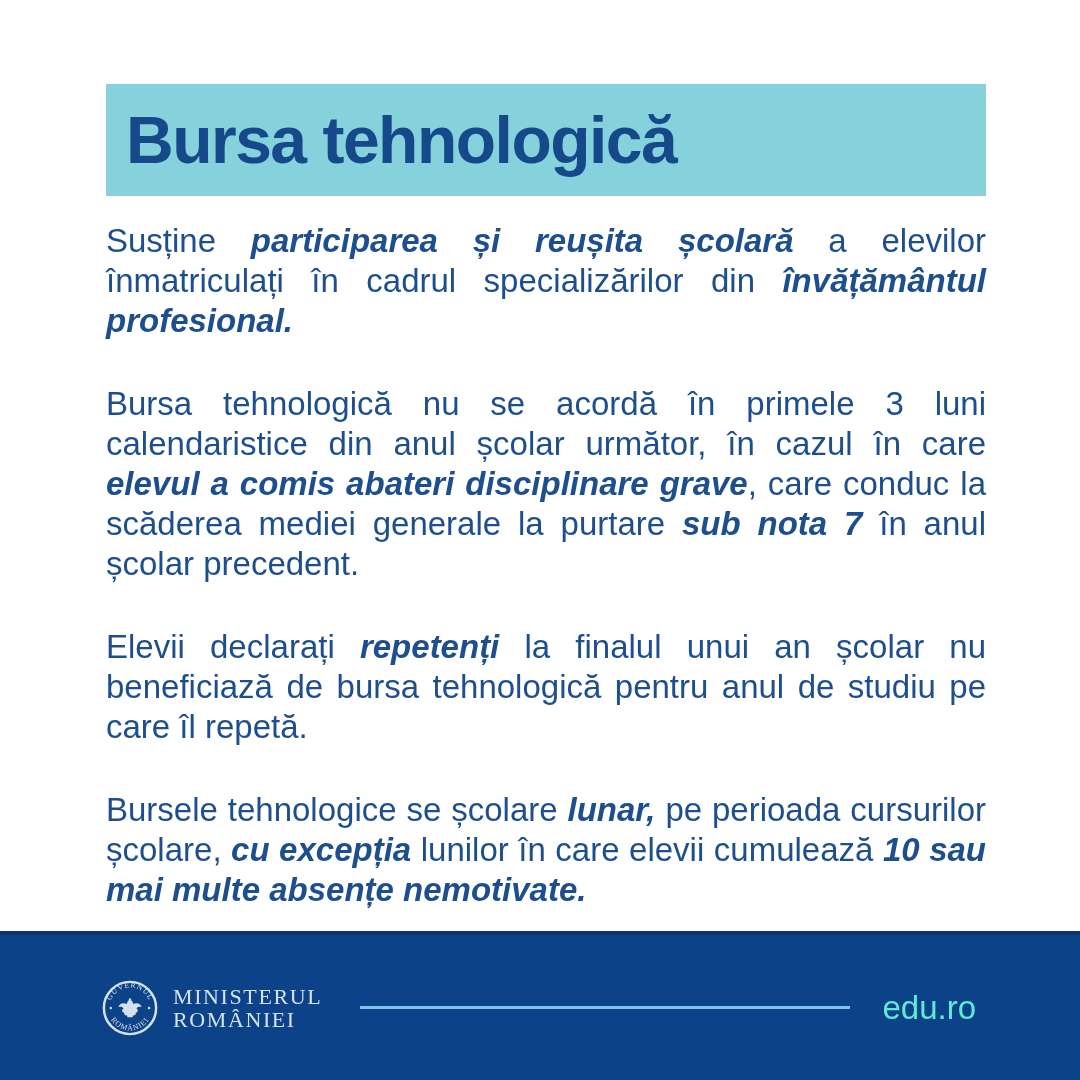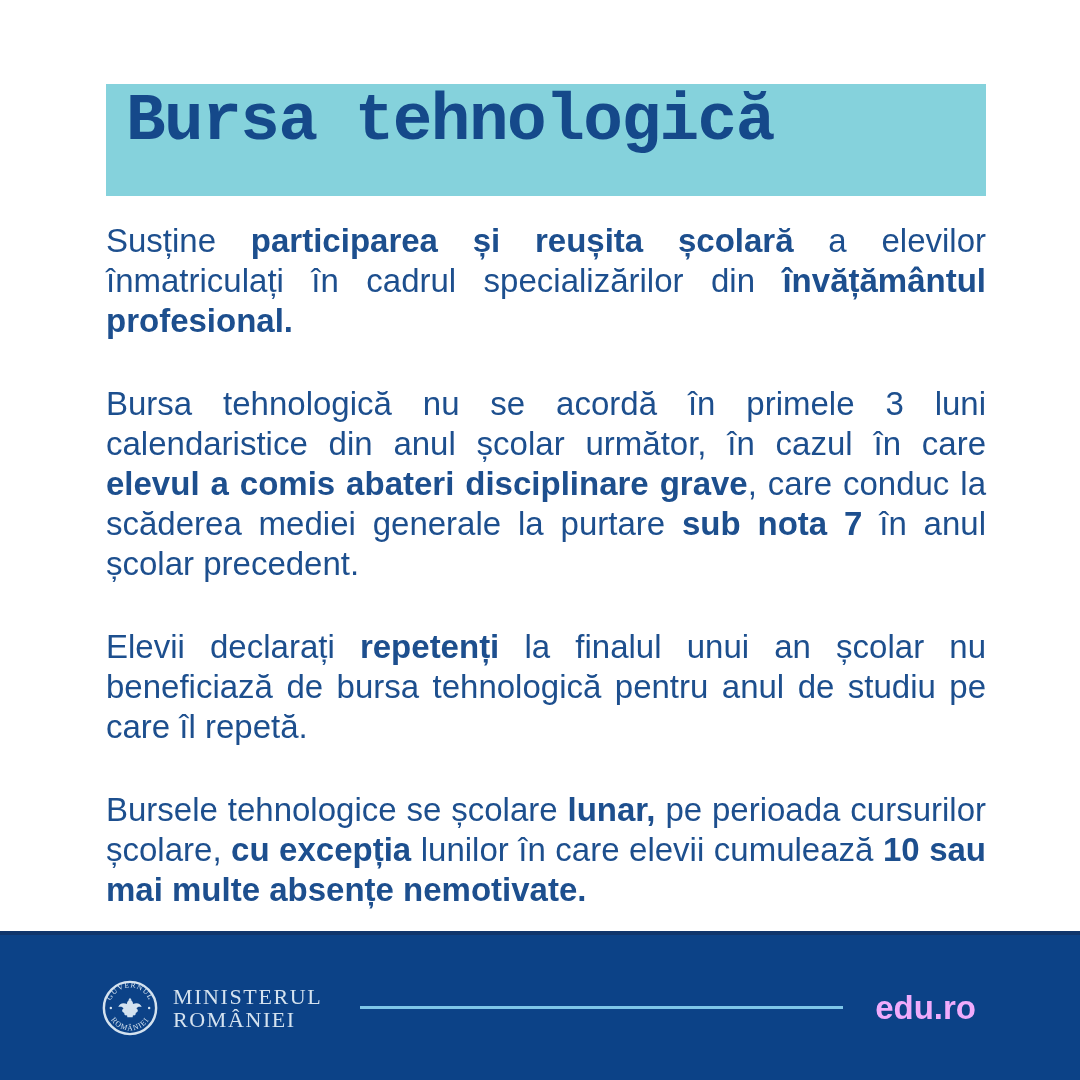--- a/index.html
+++ b/index.html
@@ -15,22 +15,21 @@
 
   
   .banner {
     position: absolute;
     left: 106px;
     top: 84px;
     width: 880px;
     height: 112px;
     background: #85d2dc;
     display: flex;
-    align-items: flex-start;
-    font-family: Liberation Mono, monospace;
+    align-items: center;
   }
   .banner h1 {
     margin: 0;
     padding-left: 20px;
     font-size: 66px;
     font-weight: 700;
     letter-spacing: -1.5px;
     color: #15498a;
     white-space: nowrap;
   }
@@ -43,21 +42,21 @@
     width: 880px;
   }
   .para {
     margin: 0 0 43px 0;
     font-size: 33px;
     line-height: 40px;
     color: #1d4f8e;
     text-align: justify;
     text-justify: inter-word;
   }
-  .para strong { font-weight: 700; }
+  .para strong { font-weight: 700; font-style: italic; }
 
   
   .footer {
     position: absolute;
     left: 0;
     top: 931px;
     width: 1080px;
     height: 149px;
     box-sizing: border-box;
     background: #0c4287;
@@ -85,22 +84,22 @@
   .rule {
     height: 3px;
     background: #7ec6e8;
     flex: 1 1 auto;
     margin-left: 38px;
     margin-right: 32px;
     max-width: 586px;
   }
   .site {
     font-size: 33px;
-    font-weight: 700;
-    color: #f0abfc;
+    font-weight: 400;
+    color: #5eead4;
     margin-right: 104px;
     margin-left: auto;
     white-space: nowrap;
   }
 </style>
 </head>
 <body>
 
 <div class="page">
 

